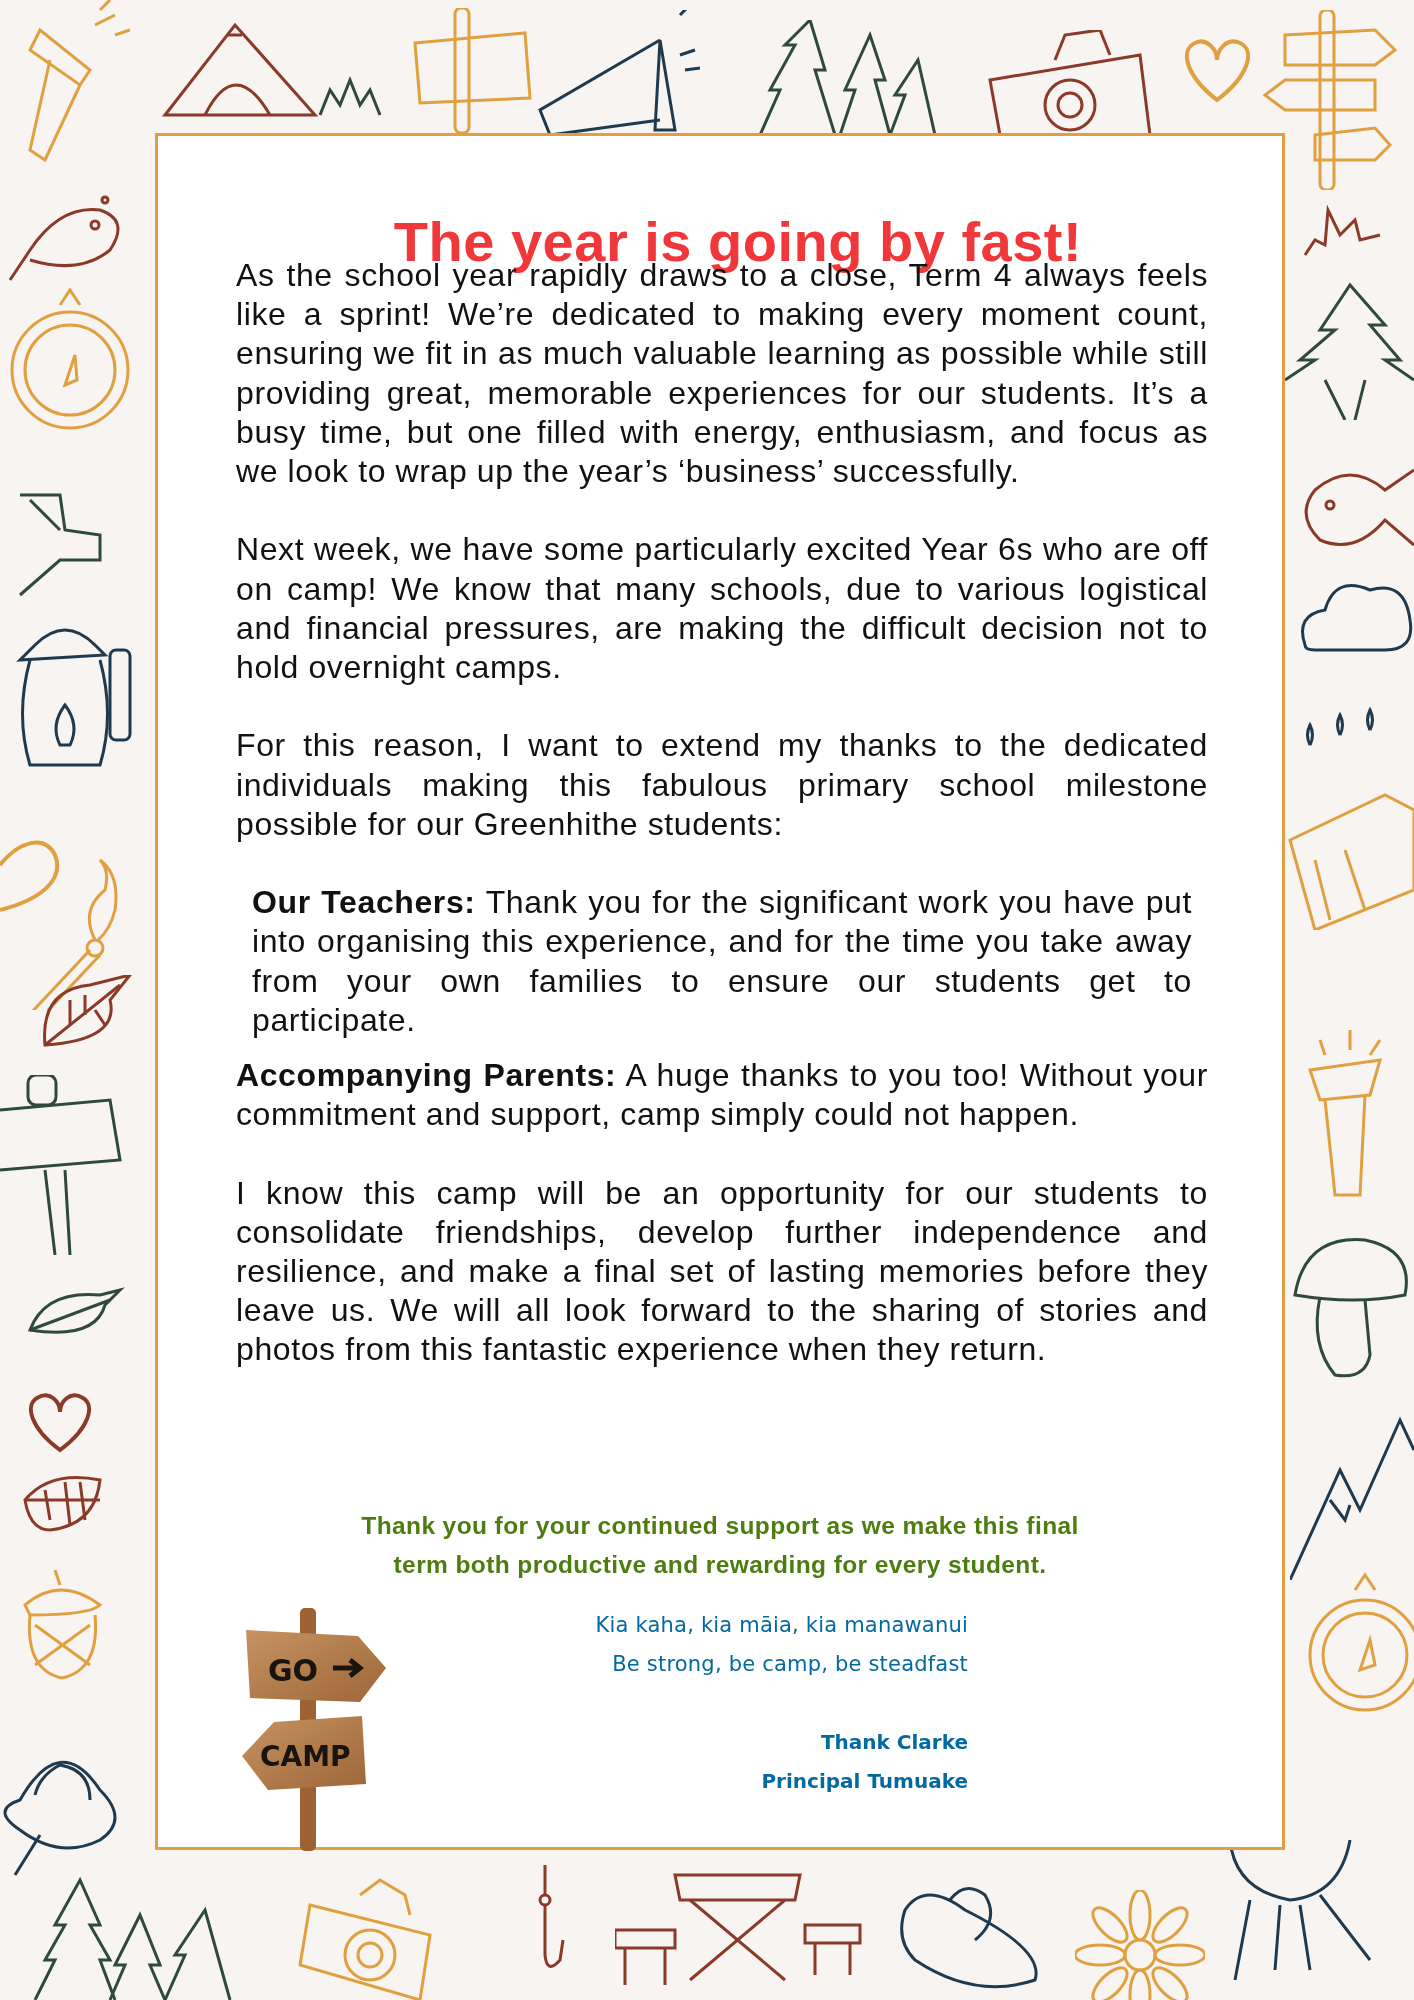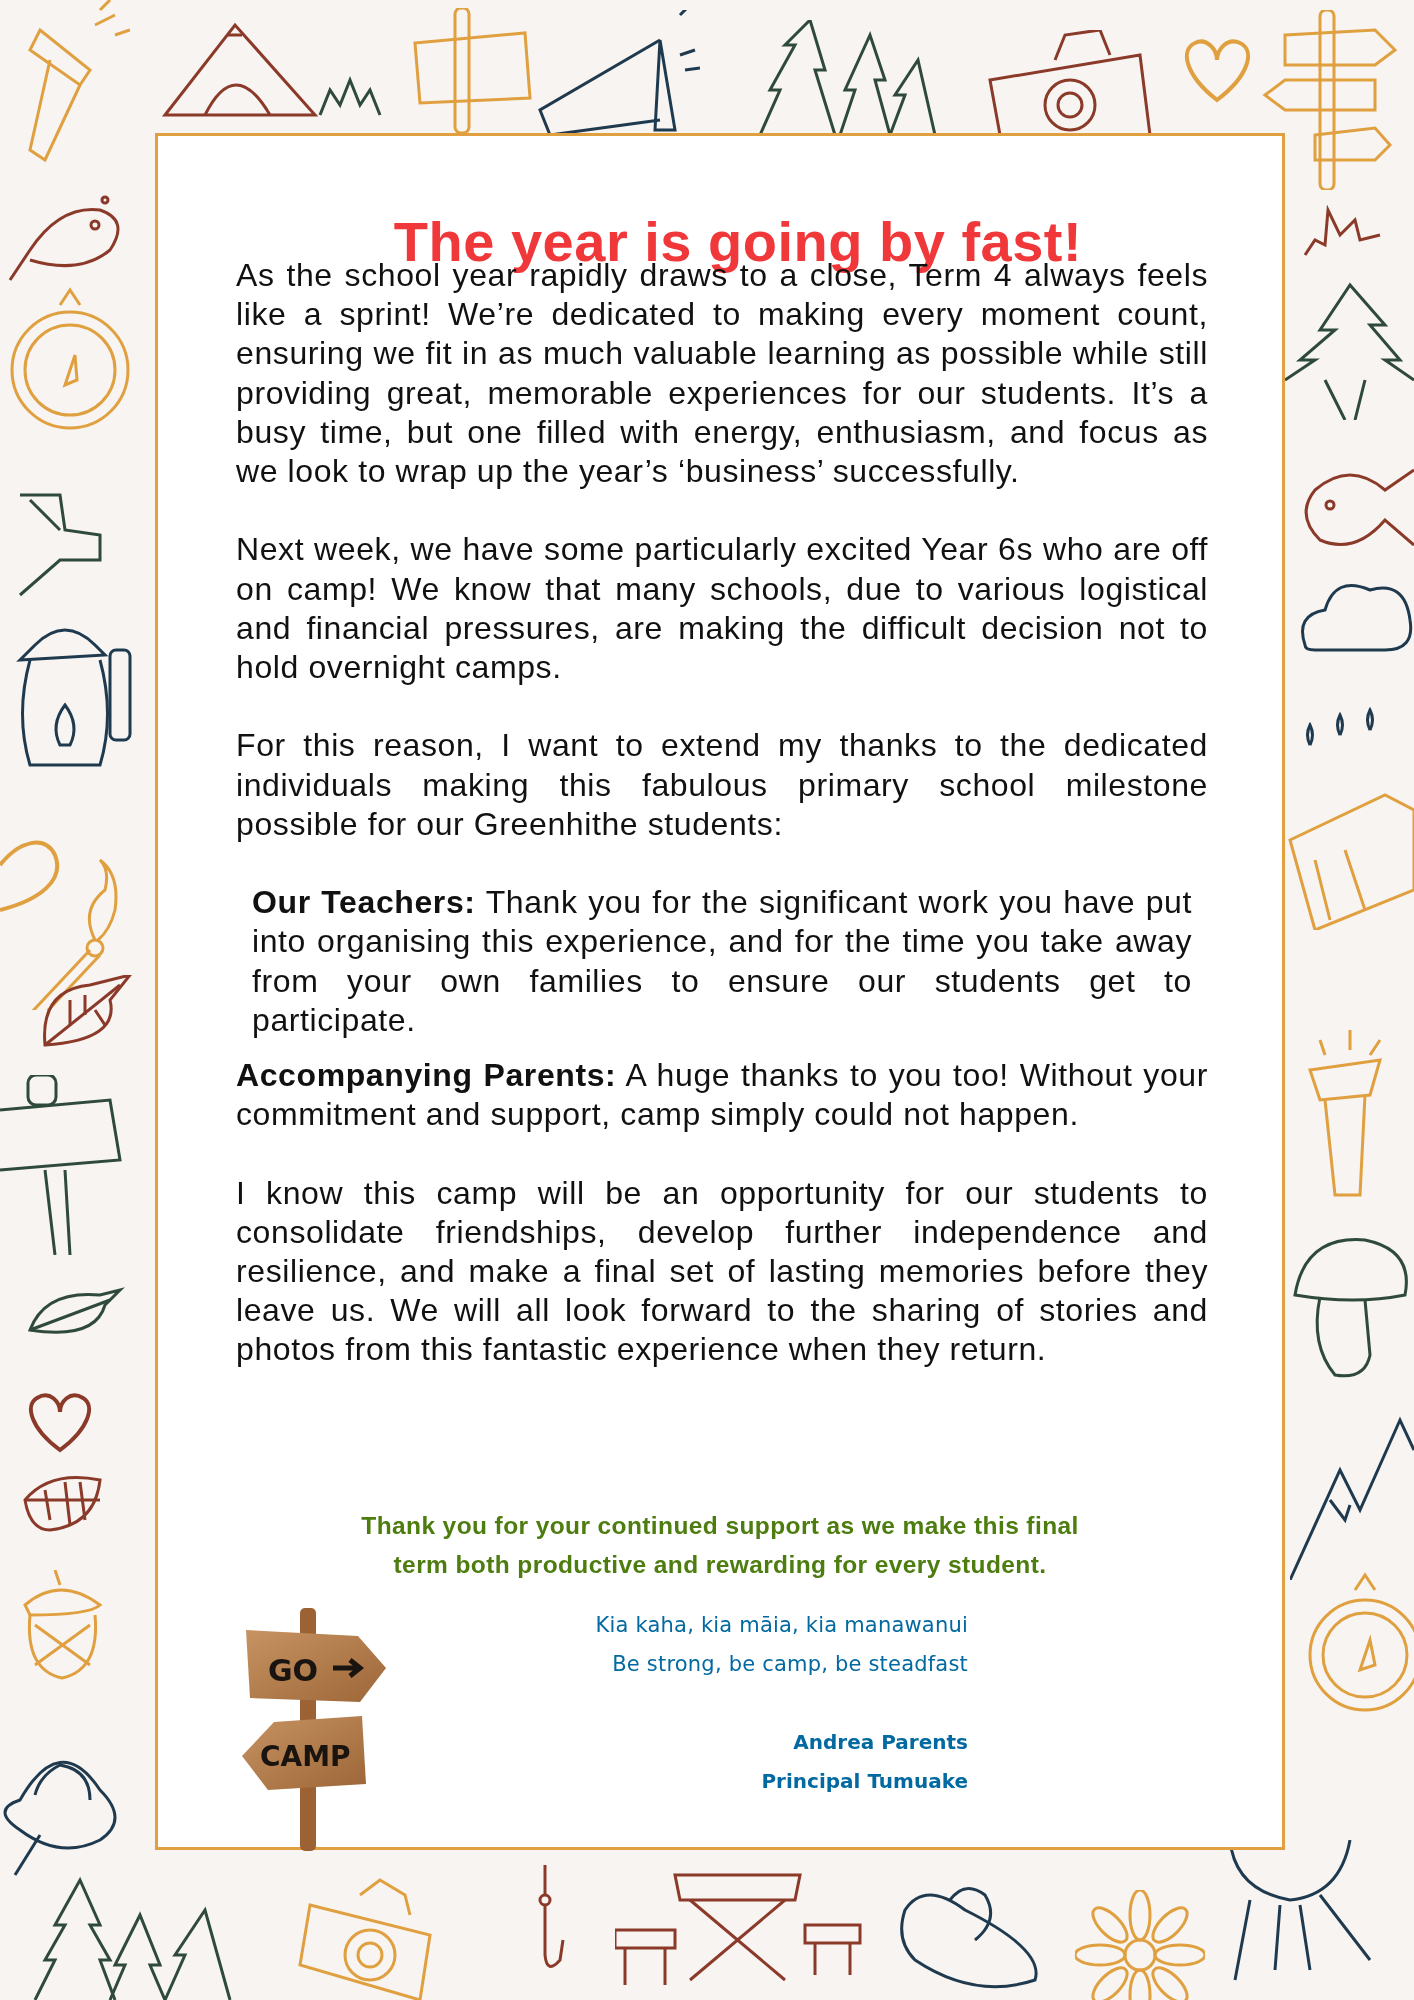--- a/index.html
+++ b/index.html
@@ -315,16 +315,16 @@
       <text x="30" y="75" font-family="DejaVu Sans, sans-serif" font-weight="bold" font-size="30" fill="#1a1410">GO</text>
       <path d="M95 62 L120 62 M112 54 L122 62 L112 70" stroke="#1a1410" stroke-width="5" fill="none"></path>
       <text x="22" y="160" font-family="DejaVu Sans, sans-serif" font-weight="bold" font-size="28" fill="#1a1410">CAMP</text>
     </svg>
   </div>
 
   <div class="sign">
     <div class="l">Kia kaha, kia māia, kia manawanui</div>
     <div class="l">Be strong, be camp, be steadfast</div>
     <div style="height:39px"></div>
-    <div class="name">Andrea Parents</div>
+    <div class="name">Thank Clarke</div>
     <div class="name">Principal Tumuake</div>
   </div>
 </div>
 
 </body></html>

